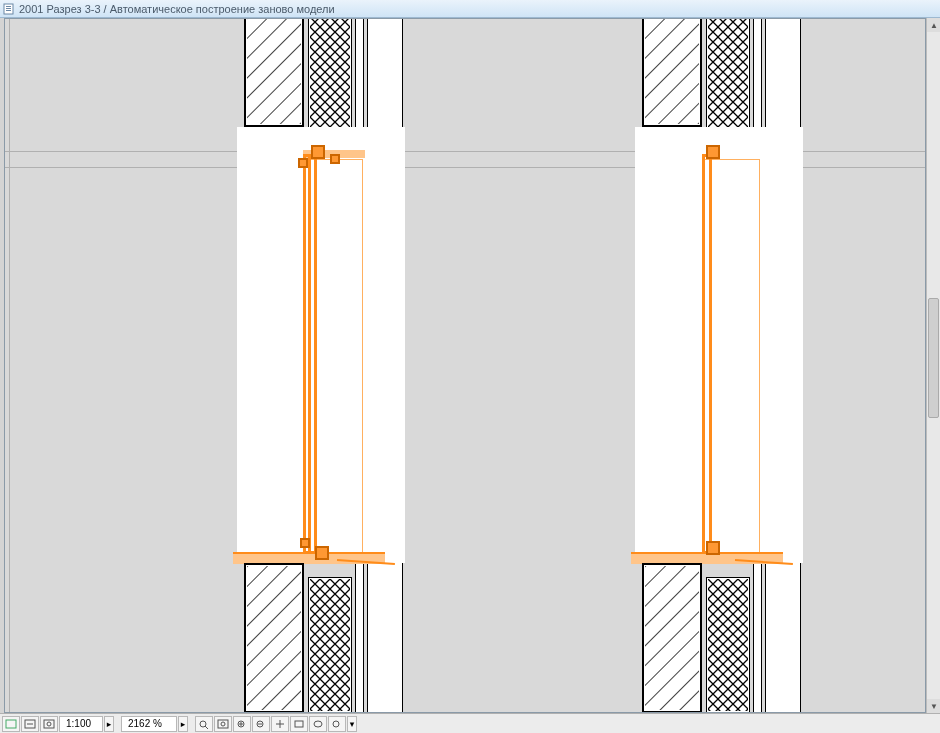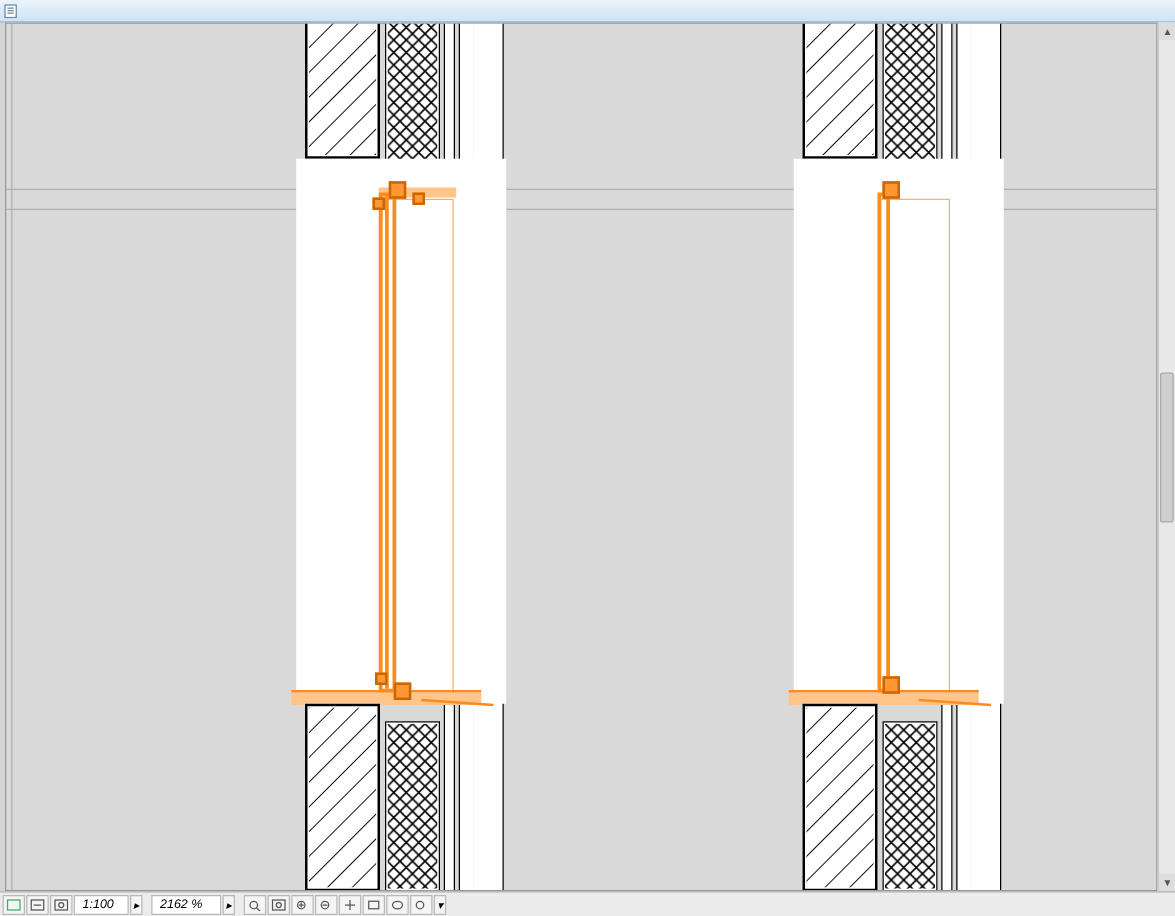--- a/index.html
+++ b/index.html
@@ -52,21 +52,20 @@
 
 .bottom-bar {
   position: absolute;
   left: 0; bottom: 0; right: 0; height: 20px;
   background: #ececec;
   border-top: 1px solid #b0b0b0;
   display: flex;
   align-items: center;
   gap: 1px;
   padding-left: 2px;
-  font-style: italic;
 }
 .btn-icon {
   width: 18px; height: 16px;
   background: #f5f5f5;
   border: 1px solid #b8b8b8;
   display: flex; align-items: center; justify-content: center;
   font-size: 9px;
 }
 .scale-box {
   height: 16px; padding: 0 6px;
@@ -124,20 +123,21 @@
 
 <div class="titlebar">
   <span class="titlebar-icon">
     <svg width="12" height="12" viewBox="0 0 12 12">
         <rect x="1" y="1" width="9" height="10" fill="#fff" stroke="#6b87a5"></rect>
         <rect x="3" y="3" width="5" height="1" fill="#6b87a5"></rect>
         <rect x="3" y="5" width="5" height="1" fill="#6b87a5"></rect>
         <rect x="3" y="7" width="5" height="1" fill="#6b87a5"></rect>
       </svg>
   </span>
+  <span class="titlebar-text">2001 Разрез 3-3 / Автоматическое построение заново модели</span>
 </div>
 
 <div class="viewport">
   <div class="drawing">
 
     <div class="grey-line-h" style="left:0;right:0;top:132px"></div>
     <div class="grey-line-h" style="left:0;right:0;top:148px"></div>
     <div class="grey-line-v" style="top:0;bottom:0;left:4px"></div>
 
     <div>

